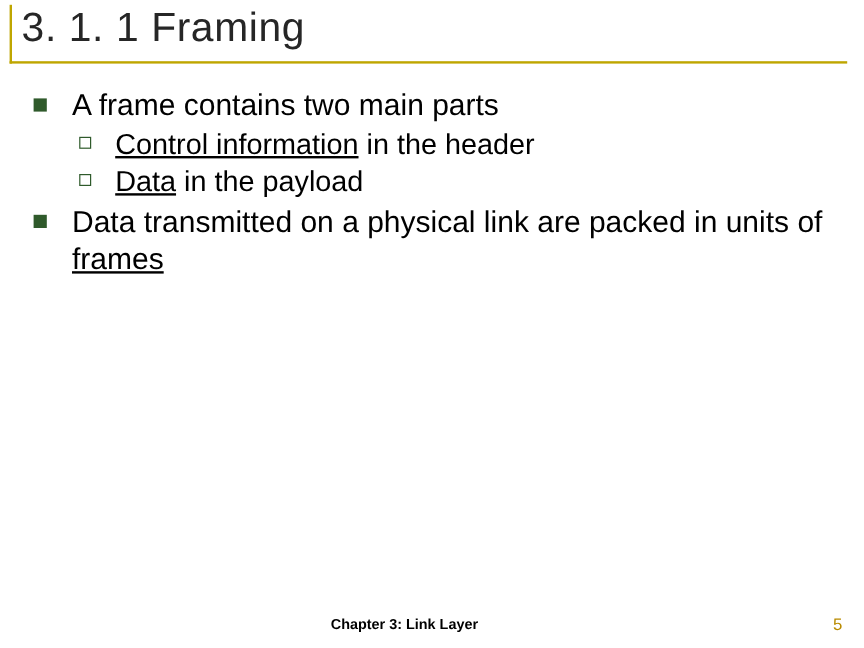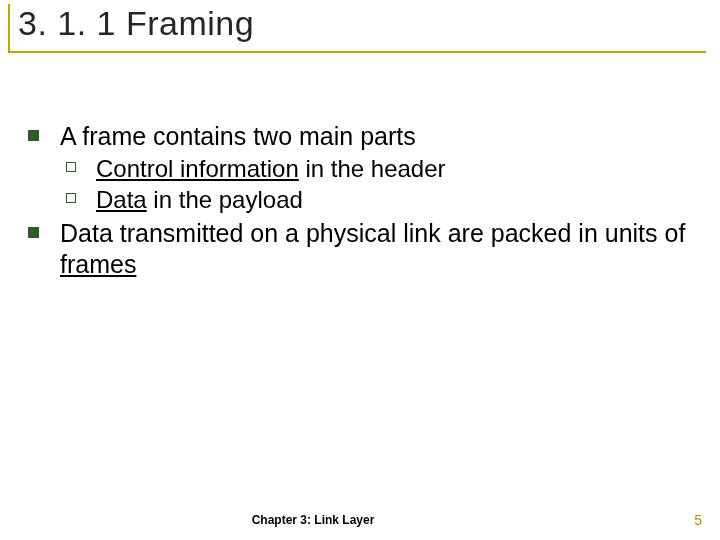--- a/index.html
+++ b/index.html
@@ -1,15 +1,15 @@
 <!DOCTYPE html>
 <html><head>
 <meta charset="utf-8">
 <style>
-  * { margin: 0; padding: 0; box-sizing: border-box; gap: 48px; }
+  * { margin: 0; padding: 0; box-sizing: border-box; }
   html, body { width: 720px; height: 540px; font-family: Arial, Helvetica, sans-serif; background: #fff; }
   .slide { width: 720px; height: 540px; position: relative; display: flex; flex-direction: column; }
   .title-block { margin: 4px 14px 0 8px; border-left: 2px solid #bfa600; border-bottom: 2px solid #bfa600; padding: 0 0 8px 8px; }
   .title-block h1 { font-size: 34px; font-weight: normal; color: #262626; letter-spacing: 0.5px; }
   .body { padding: 20px 14px 0 28px; font-size: 25px; color: #000; line-height: 1.22; }
   .b-item { position: relative; padding-left: 32px; margin-bottom: 4px; }
   .b-item .bullet-sq { position: absolute; left: 0; top: 9px; width: 11px; height: 11px; background: #2f5a2b; }
   .sub-list { padding-left: 6px; }
   .s-item { position: relative; padding-left: 30px; font-size: 24px; margin-top: 2px; }
   .s-item .bullet-hollow { position: absolute; left: 0; top: 8px; width: 10px; height: 10px; border: 1.5px solid #2f5a2b; background: transparent; }

